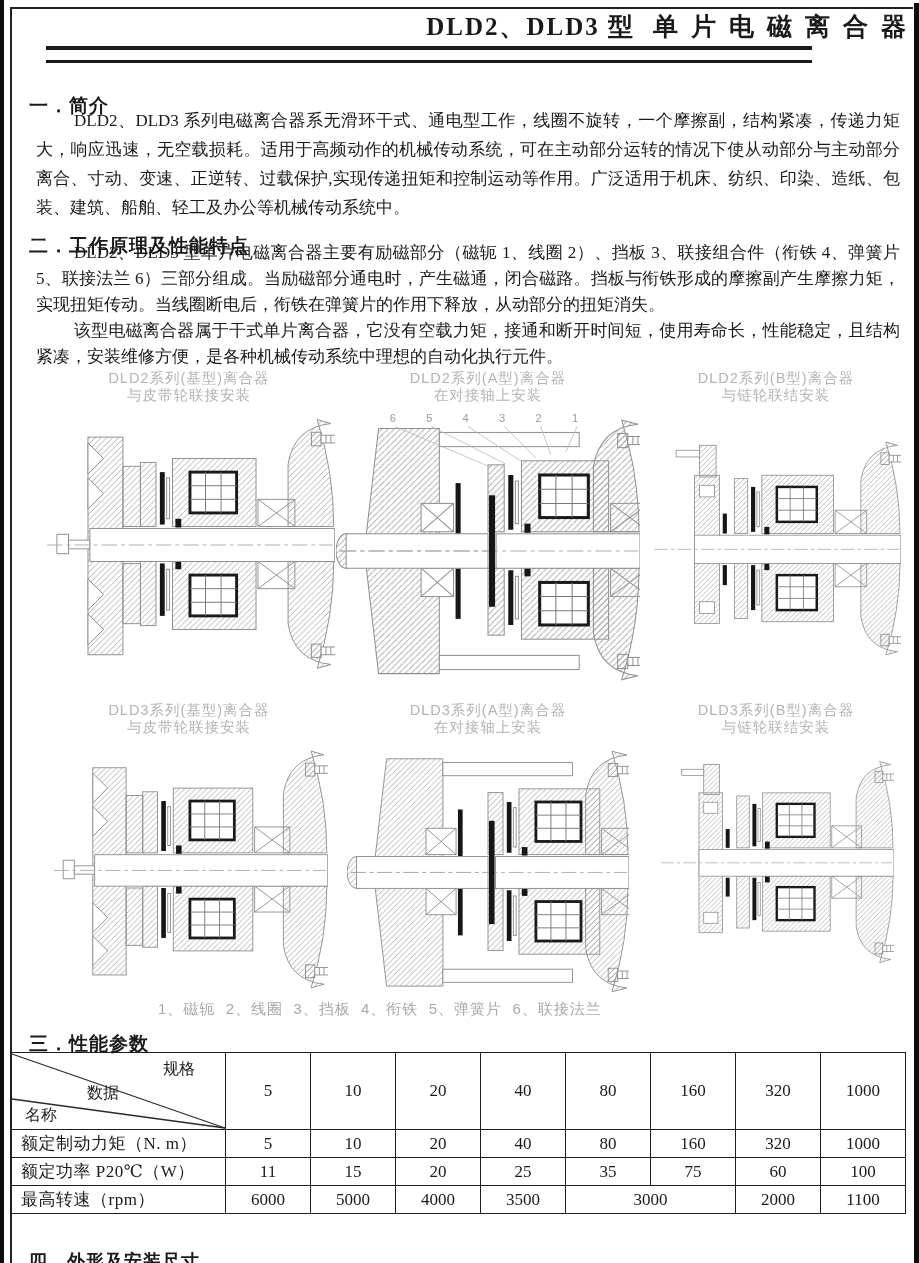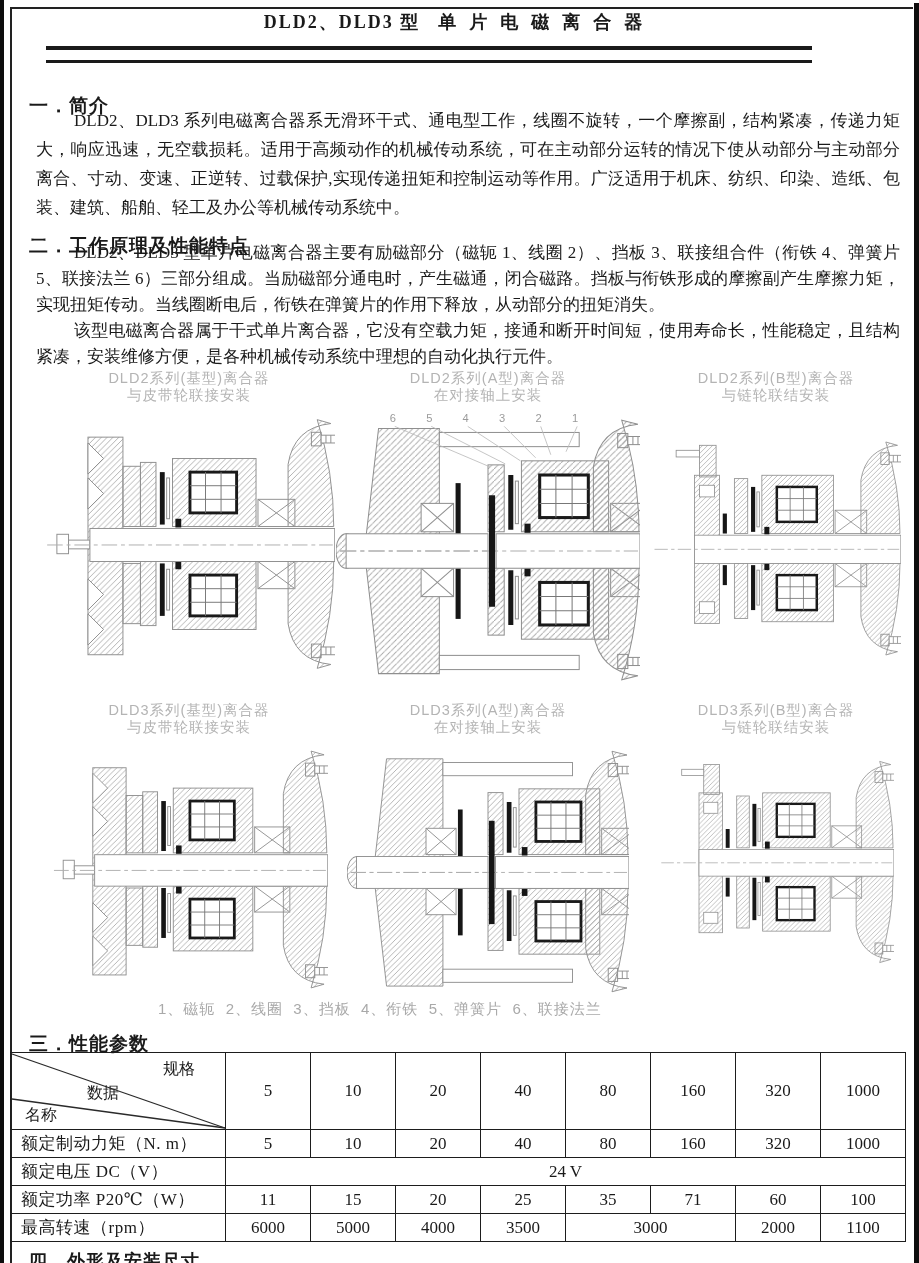--- a/index.html
+++ b/index.html
@@ -2,22 +2,22 @@
 <html><head>
 <meta charset="utf-8">
 <style>
   html,body{margin:0;padding:0;background:#fff;}
   body{width:919px;height:1263px;position:relative;overflow:hidden;
        font-family:"Liberation Serif","DejaVu Serif",serif;color:#1a1a1a;}
   .edgeL{position:absolute;left:0;top:0;width:4px;height:1263px;background:#0d0d0d;}
   .edgeR{position:absolute;right:0;top:3px;width:5px;height:1260px;background:#0d0d0d;}
   .frame{position:absolute;left:10px;top:7px;width:901px;height:1255px;
          border-left:2px solid #222;border-top:2px solid #222;border-bottom:1px solid #999;}
-  .title{position:absolute;top:10px;left:0;width:919px;text-align:center;
-         font-size:18px;font-weight:bold;margin:0;white-space:nowrap;}
+  .title{position:absolute;top:10px;left:0;width:919px;text-align:right;
+         font-size:25px;font-weight:bold;margin:0;white-space:nowrap;}
   .title .pre{letter-spacing:2px;}
   .title .main{letter-spacing:13px;margin-left:18px;}
   .rule{position:absolute;top:46px;left:46px;width:766px;height:10px;
         border-top:4px solid #1a1a1a;border-bottom:3px solid #1a1a1a;}
   .hd{position:absolute;left:20px;font-size:19px;font-weight:bold;letter-spacing:1px;margin:9px;}
   #h1{top:84px;} #h2{top:224px;} #h3{top:1022px;text-align:center;} #h4{top:1240px;font-size:18px;}
   .body{position:absolute;left:36px;width:864px;margin:0;font-size:17px;
         text-align:justify;text-indent:38px;}
   #p1{top:106px;line-height:29px;}
   #p2{top:240px;line-height:26px;}
@@ -480,31 +480,27 @@
           <td class="dcell">5</td>
           <td class="dcell">10</td>
           <td class="dcell">20</td>
           <td class="dcell">40</td>
           <td class="dcell">80</td>
           <td class="dcell">160</td>
           <td class="dcell">320</td>
           <td class="dcell">1000</td>
         </tr>
         <tr>
-          <td class="lbl dcell">额定电压 DC（V）</td>
-          <td class="dcell" colspan="8">24 V</td>
-        </tr>
-        <tr>
           <td class="lbl dcell">额定功率 P20℃（W）</td>
           <td class="dcell">11</td>
           <td class="dcell">15</td>
           <td class="dcell">20</td>
           <td class="dcell">25</td>
           <td class="dcell">35</td>
-          <td class="dcell">71</td>
+          <td class="dcell">75</td>
           <td class="dcell">60</td>
           <td class="dcell">100</td>
         </tr>
         <tr>
           <td class="lbl dcell">最高转速（rpm）</td>
           <td class="dcell">6000</td>
           <td class="dcell">5000</td>
           <td class="dcell">4000</td>
           <td class="dcell">3500</td>
           <td class="dcell" colspan="2">3000</td>

